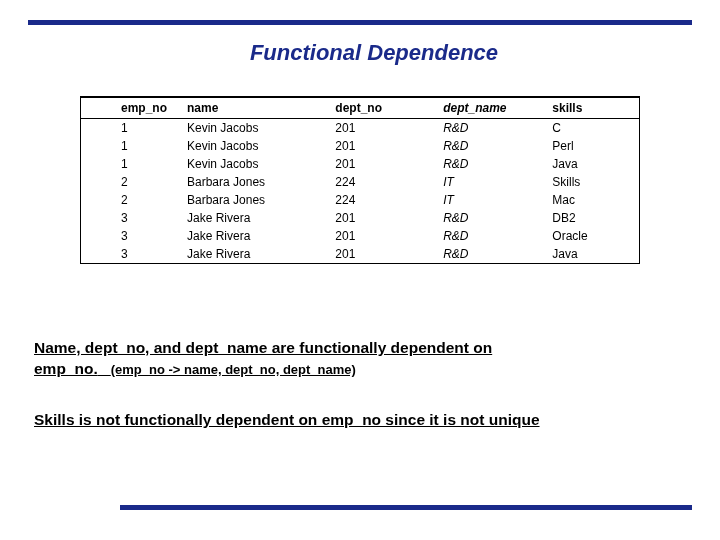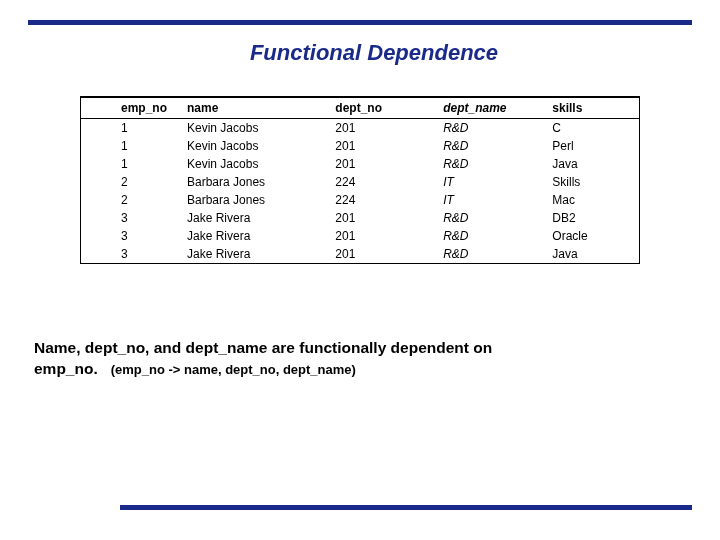--- a/index.html
+++ b/index.html
@@ -67,20 +67,21 @@
   .col-skill { width: 18%; }
   th.col-emp, td.col-emp { padding-left: 40px; }
 
   .caption {
     position: absolute;
     left: 34px;
     right: 34px;
     font-size: 15.5px;
     line-height: 1.35;
     color: #000;
+    text-decoration: underline;
   }
   .caption.c1 { top: 338px; }
   .caption.c2 { top: 410px; }
   .caption b { font-weight: bold; }
   .small { font-size: 13px; }
 
   .bottom-rule {
     position: absolute;
     left: 120px;
     right: 28px;
@@ -168,16 +169,16 @@
   </table>
 </div>
 
 <div class="caption c1">
   <b>Name, dept_no, and dept_name are functionally dependent on</b><br>
   <b>emp_no.</b>
   &nbsp;&nbsp;<span class="small"><b>(emp_no -&gt; name, dept_no, dept_name)</b></span>
 </div>
 
 <div class="caption c2">
-  <br>
+  <b>Skills is not functionally dependent on emp_no since it is not unique</b><br>
 </div>
 
 <div class="bottom-rule"></div>
 
 </body></html>

